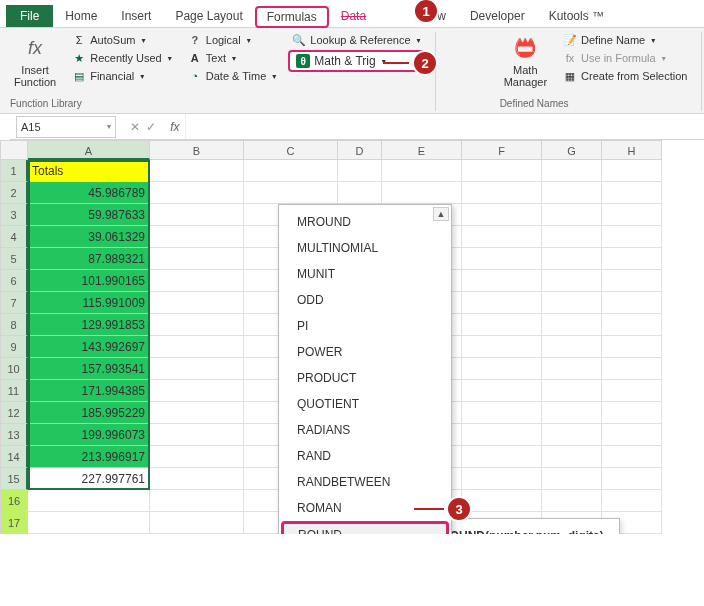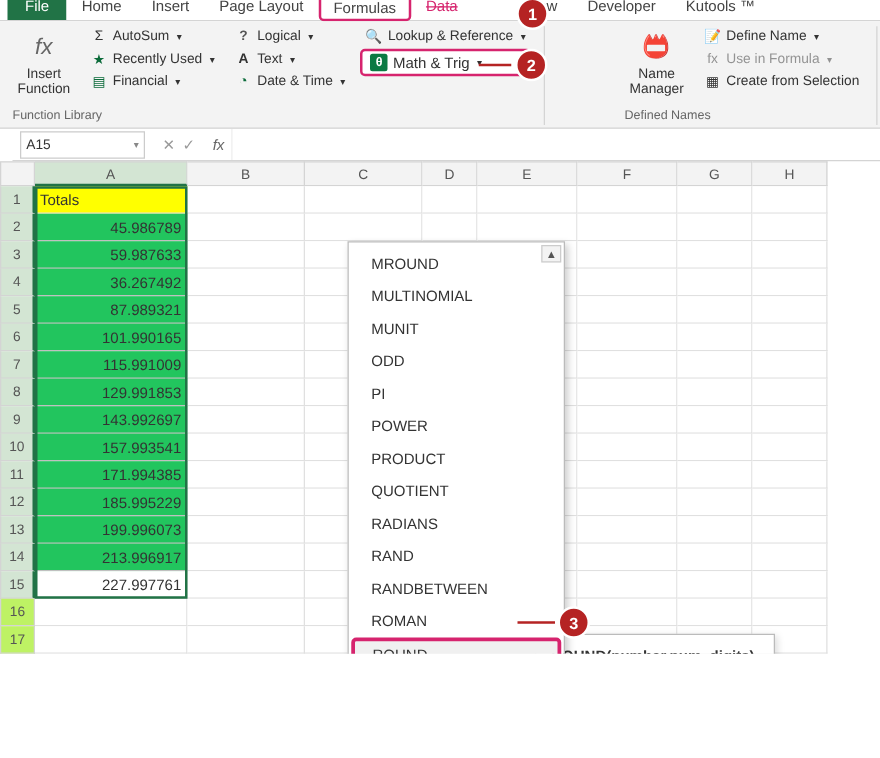--- a/index.html
+++ b/index.html
@@ -1,18 +1,18 @@
 <!DOCTYPE html>
 <html><head>
 <meta charset="utf-8">
 <style>
 * { margin: 0; padding: 0; box-sizing: border-box; font-family: 'Segoe UI', Tahoma, sans-serif; }
 body { background: #fff; font-size: 12px; color: #333; }
 
-.tabbar { display: flex; background: #fff; border-bottom: 1px solid #d4d4d4; height: 17px; align-items: flex-end; padding-left: 6px; position: relative; }
+.tabbar { display: flex; background: #fff; border-bottom: 1px solid #d4d4d4; height: 28px; align-items: flex-end; padding-left: 6px; position: relative; }
 .tab { padding: 4px 12px; cursor: pointer; font-size: 12px; color: #444; }
 .tab.file { background: #217346; color: #fff; padding: 4px 14px; }
 .tab.active { border: 2px solid #D6246E; border-radius: 4px; padding: 2px 10px; margin-bottom: -1px; background: #fff; }
 
 .ribbon { background: #f3f3f3; border-bottom: 1px solid #d4d4d4; display: flex; padding: 4px 0 2px 6px; min-height: 86px; position: relative; overflow: hidden; }
 .rgroup { border-right: 1px solid #d4d4d4; padding: 0 10px 2px 4px; display: flex; flex-direction: column; }
 .rgroup-body { display: flex; flex: 1; gap: 8px; }
 .rgroup-label { font-size: 10px; color: #666; margin-top: 2px; }
 .vbtn { display: flex; flex-direction: column; align-items: center; padding: 2px 4px; gap: 2px; }
 .vbtn-icon { width: 28px; height: 28px; display: flex; align-items: center; justify-content: center; font-size: 18px; }
@@ -129,21 +129,21 @@
     </div>
     <div class="rgroup-label">Function Library</div>
   </div>
   <div class="callout-line" style="left:383px; top:34px; width:26px;"></div>
   <div class="callout" style="left:412px; top:22px;">2</div>
 
   <div class="rgroup" style="margin-left:60px;">
     <div class="rgroup-body">
       <div class="vbtn">
         <div class="vbtn-icon">📛</div>
-        <div class="vbtn-label" style="white-space:pre-line;">Name
+        <div class="vbtn-label" style="white-space:pre-line;">Math
 Manager</div>
       </div>
       <div class="mini-list">
         <div class="mini-item">
             <span class="mini-icon">📝</span>
             <span>Define Name</span>
             <span class="drop-tri">▾</span>
           </div>
         <div class="mini-item" style="opacity:.5;">
             <span class="mini-icon">fx</span>
@@ -209,21 +209,21 @@
       <div class="rowhdr sel">3</div>
       <div class="cell selected-range">59.987633</div>
       <div class="cell"></div>
       <div class="cell"></div>
       <div class="cell"></div>
       <div class="cell"></div>
       <div class="cell"></div>
       <div class="cell"></div>
       <div class="cell"></div>
       <div class="rowhdr sel">4</div>
-      <div class="cell selected-range">36.267492</div>
+      <div class="cell selected-range">39.061329</div>
       <div class="cell"></div>
       <div class="cell"></div>
       <div class="cell"></div>
       <div class="cell"></div>
       <div class="cell"></div>
       <div class="cell"></div>
       <div class="cell"></div>
       <div class="rowhdr sel">5</div>
       <div class="cell selected-range">87.989321</div>
       <div class="cell"></div>

